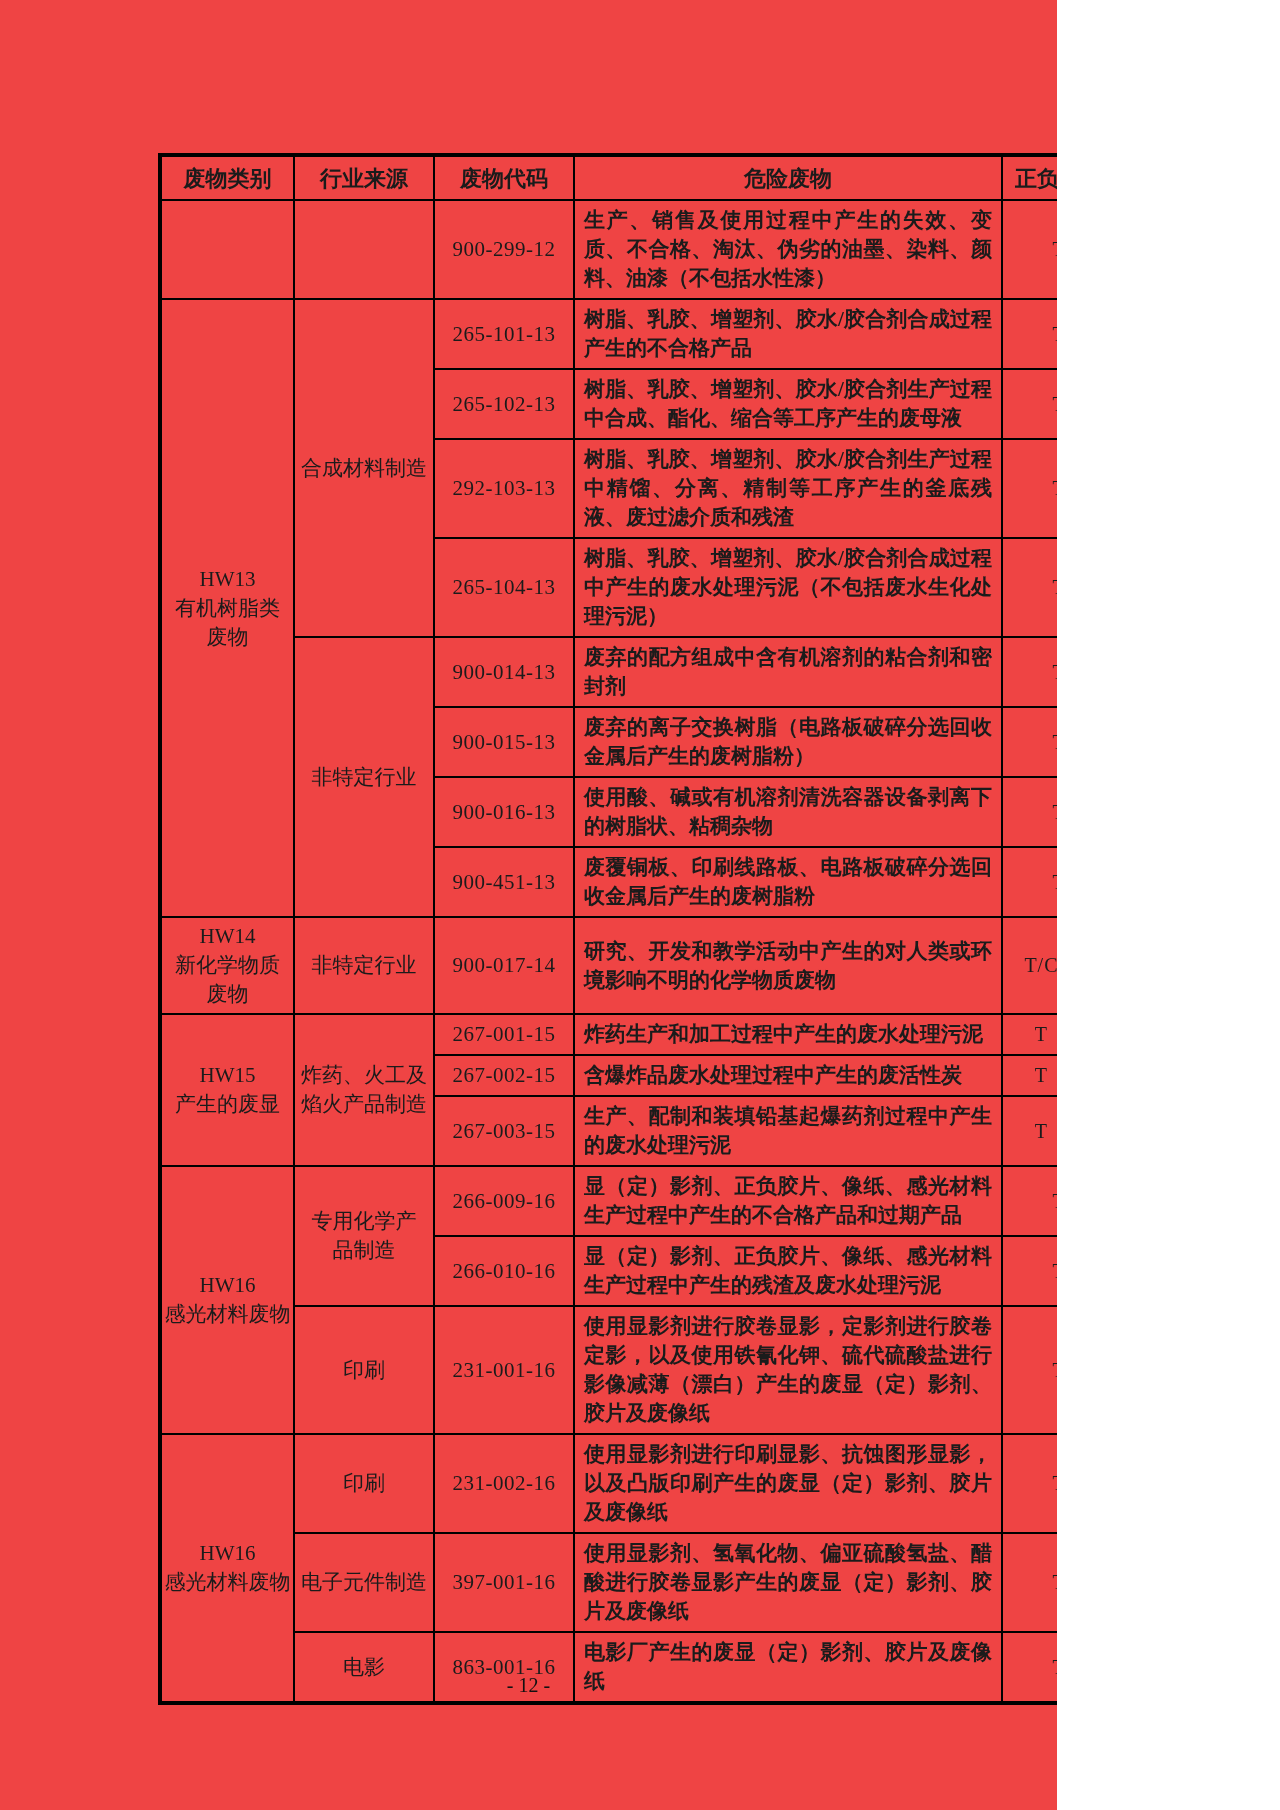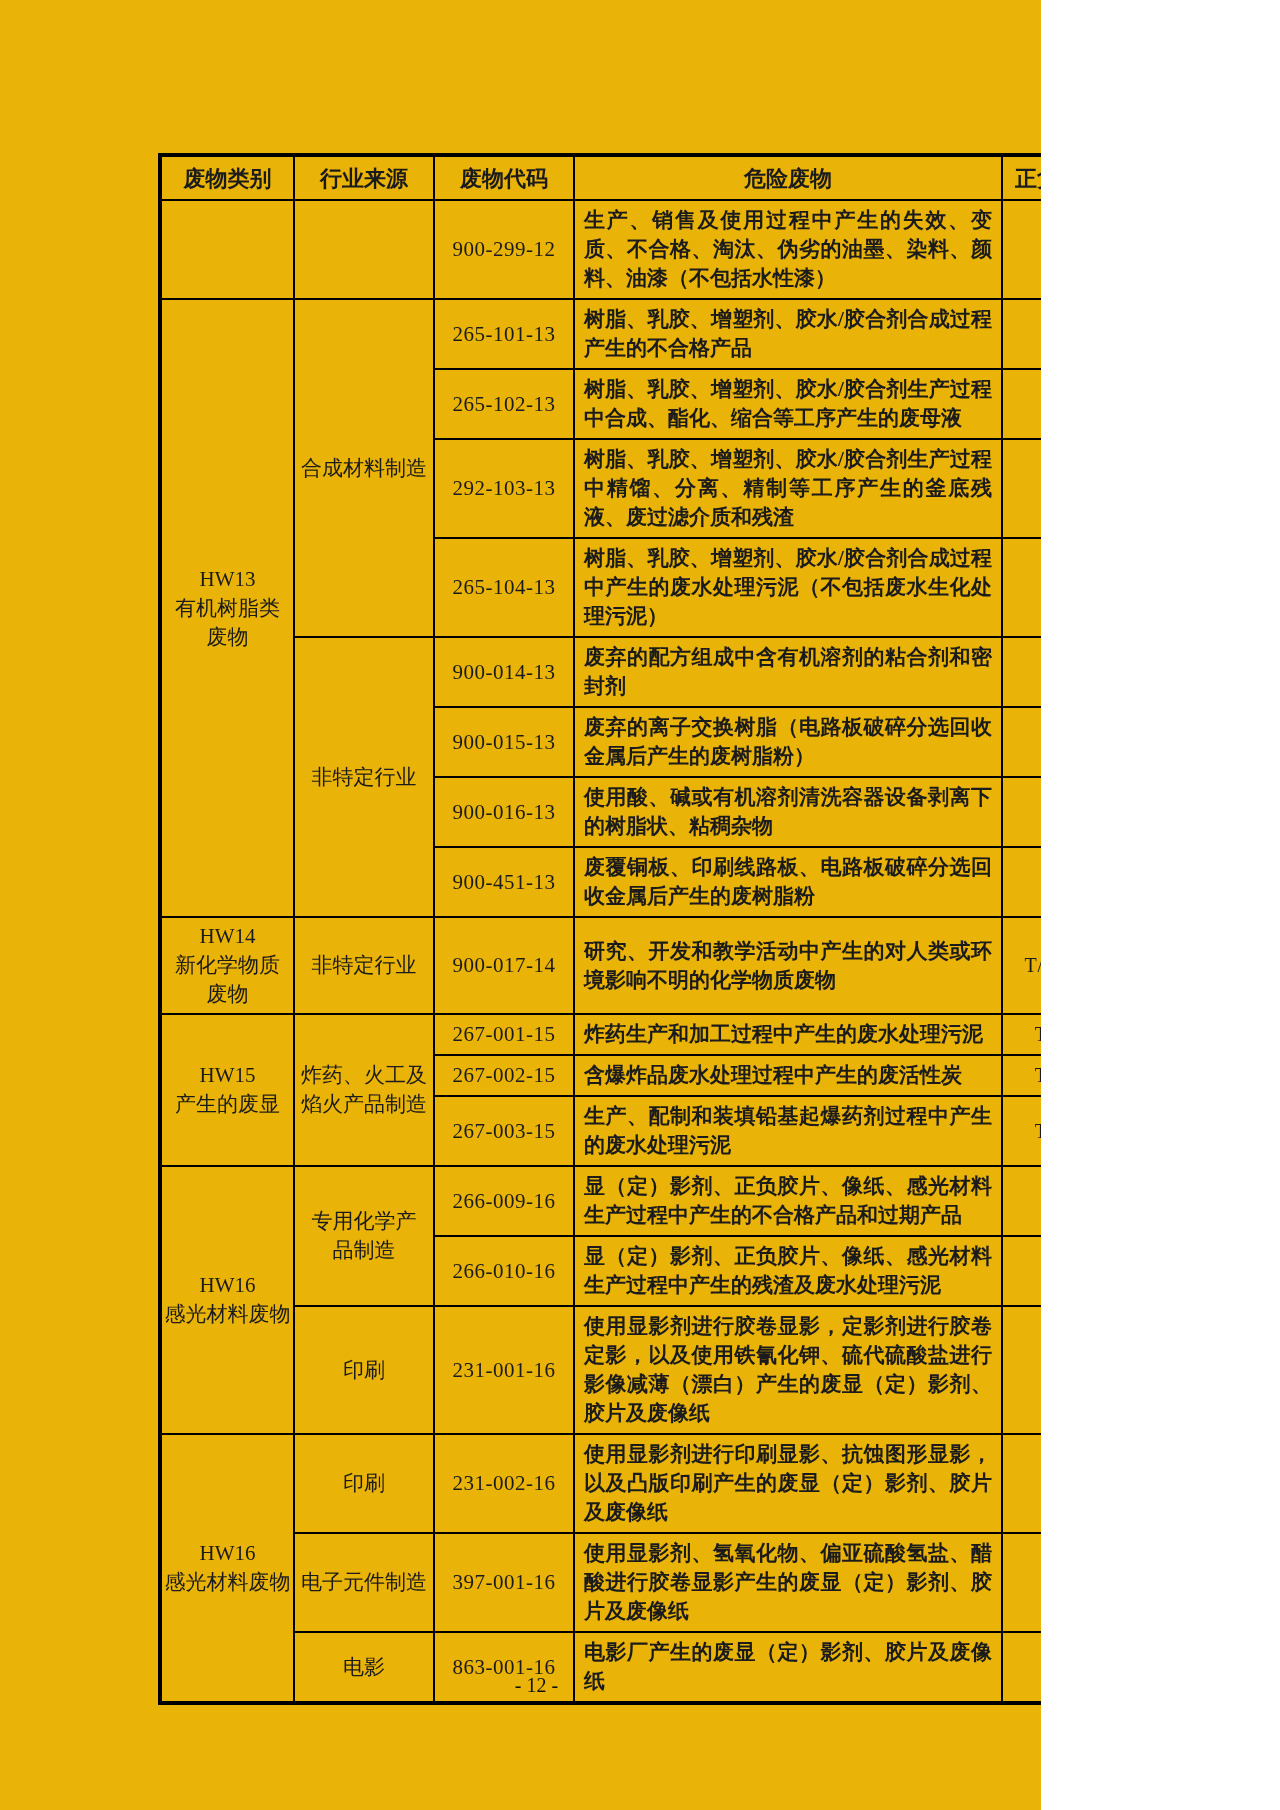--- a/index.html
+++ b/index.html
@@ -4,24 +4,25 @@
 <style>
   html, body {
     margin: 0;
     padding: 0;
     background: #ffffff;
   }
   .page {
     position: relative;
     width: 1041px;
     height: 1810px;
-    background: #eab308;
+    background: #ef4444;
     font-family: "Liberation Serif", "DejaVu Serif", serif;
     color: #1b1b1b;
     overflow: hidden;
+    padding-left: 16px;
   }
   table.waste-table {
     position: absolute;
     left: 158px;
     top: 153px;
     width: 957px;
     border-collapse: collapse;
     table-layout: fixed;
     border: 4px solid #000;
   }
@@ -55,21 +56,21 @@
     font-size: 21px;
     letter-spacing: 0.5px;
   }
   td.haz-cell {
     font-size: 20px;
     letter-spacing: 1px;
   }
   .page-number {
     position: absolute;
     top: 1674px;
-    left: 16px;
+    left: 0;
     width: 100%;
     text-align: center;
     font-size: 20px;
     color: #111;
     font-family: "Liberation Serif", "DejaVu Serif", serif;
   }
 </style>
 </head>
 <body>
 

